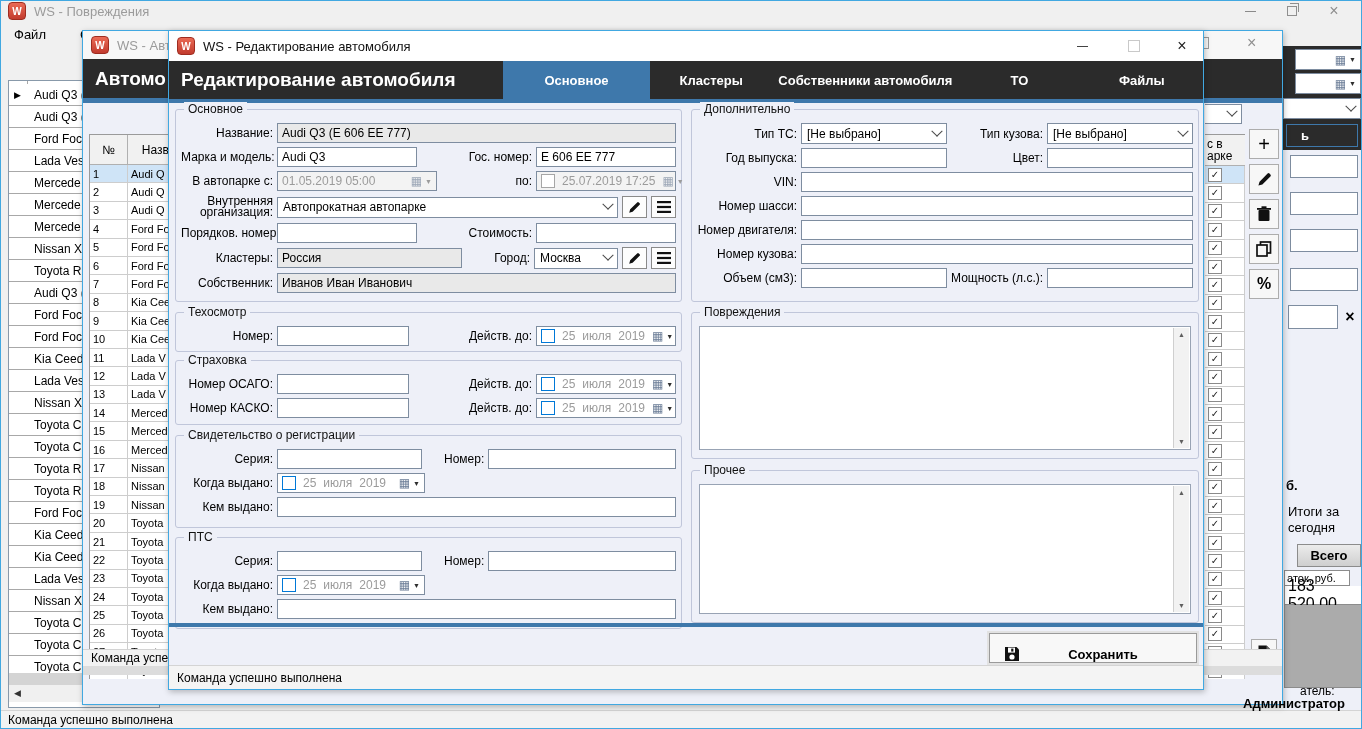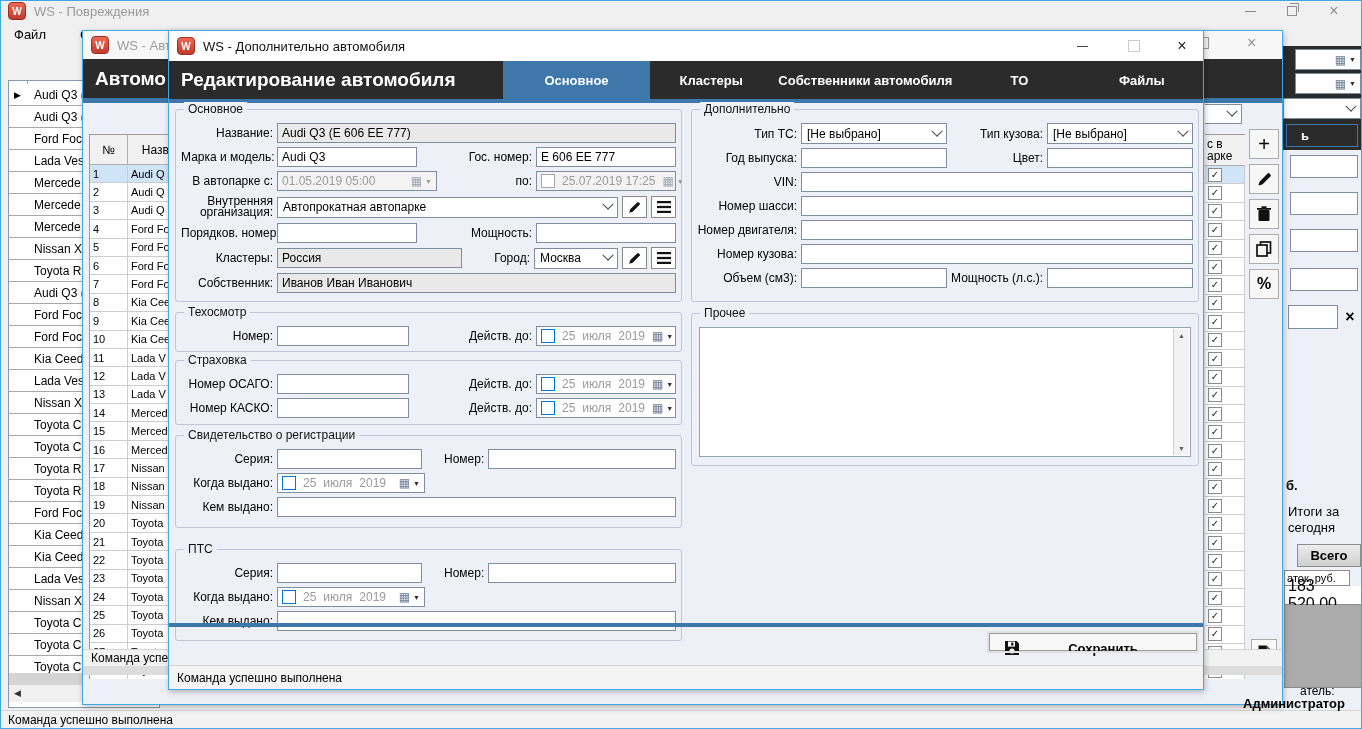--- a/index.html
+++ b/index.html
@@ -76,21 +76,21 @@
        text-align:center;color:#222;font-style:normal}
   .toolbtn{width:30px;height:30px;border:1px solid #adadad;background:#f7f7f7;display:flex;
            align-items:center;justify-content:center;padding:0}
   
   .list-row{height:21px;border-bottom:1px solid #a8a8a8;display:flex;align-items:center;position:relative;
             padding-left:25px;font-size:12px;white-space:nowrap;overflow:hidden;background:#fff}
   .marker{position:absolute;left:5px;font-size:9px;color:#000;font-style:normal}
   
   .statusbar{background:#f2f2f2;border-top:1px solid #d4d4d4;display:flex;align-items:center;font-size:12px;padding:0 8px}
   .savebtn{display:flex;align-items:center;border:1px solid #9a9a9a;outline:2px solid #e2e2e2;background:#f8f8f8;
-           height:18px;font-weight:bold;font-size:13px;padding:12px 10px 0 14px}
+           height:30px;font-weight:bold;font-size:13px;padding:12px 10px 0 14px}
   .savebtn span{flex:1;text-align:center}
   .menu-item{font-size:13px;padding:2px 10px}
 </style>
 </head>
 <body>
 
 <div class="abs titlebar" style="left:0;top:0;width:1362px;height:22px;background:#f0f0f0">
   <span class="appico">W</span>
   <span class="t-title inactive">WS - Повреждения</span>
 </div>
@@ -515,21 +515,21 @@
     <span>Команда успе</span>
   </div>
   <div class="abs" style="left:0;top:635px;width:1199px;height:9px;background:#dcdcdc">
     <div style="position:absolute;left:618px;top:0;width:130px;height:9px;background:#a9a9a9"></div>
   </div>
 </div>
 
 <div class="win" style="left:168px;top:30px;width:1036px;height:660px;z-index:30">
   <div class="titlebar" style="height:30px">
     <span class="appico">W</span>
-    <span class="t-title">WS - Дополнительно автомобиля</span>
+    <span class="t-title">WS - Редактирование автомобиля</span>
   </div>
   <span class="abs winbtn" style="left:898px;top:4px">
       <i class="g-min"></i>
     </span>
   <span class="abs winbtn" style="left:950px;top:4px">
       <i class="g-max"></i>
     </span>
   <span class="abs winbtn g-close" style="left:998px;top:4px">×</span>
 
   <div class="darkhdr" style="height:38px;padding-left:12px">
@@ -594,21 +594,21 @@
           <svg width="14" height="12" viewBox="0 0 14 12">
               <rect y="0" width="14" height="2.2" fill="#111"></rect>
               <rect y="4.9" width="14" height="2.2" fill="#111"></rect>
               <rect y="9.8" width="14" height="2.2" fill="#111"></rect>
             </svg>
         </button>
       </div>
       <div class="frow">
         <span class="lbl" style="width:92px">Порядков. номер:</span>
         <input class="inp" style="width: 140px;">
-        <span class="lbl" style="margin-left:auto">Мощность:</span>
+        <span class="lbl" style="margin-left:auto">Стоимость:</span>
         <input class="inp" style="width: 140px;">
       </div>
       <div class="frow">
         <span class="lbl" style="width:92px">Кластеры:</span>
         <div class="inp ro" style="width:185px">Россия</div>
         <span class="lbl" style="margin-left:auto">Город:</span>
         <div class="combo" style="width:84px">
           <span>Москва</span>
           <span class="chev"></span>
         </div>
@@ -704,21 +704,21 @@
               <i class="icn i-drop">▼</i>
             </span>
         </div>
       </div>
       <div class="frow">
         <span class="lbl" style="width:92px">Кем выдано:</span>
         <input class="inp" style="flex: 1 1 0%;">
       </div>
     </div>
 
-    <div class="grp" style="height:92px;margin-top:21px">
+    <div class="grp" style="height:92px;margin-top:9px">
       <span class="grp-t">ПТС</span>
       <div class="frow">
         <span class="lbl" style="width:92px">Серия:</span>
         <input class="inp" style="width: 145px;">
         <span class="lbl" style="margin-left:18px">Номер:</span>
         <input class="inp" style="flex: 1 1 0%;">
       </div>
       <div class="frow">
         <span class="lbl" style="width:92px">Когда выдано:</span>
         <div class="datectl" style="width:148px">
@@ -777,20 +777,29 @@
         <input class="inp" style="flex: 1 1 0%;">
       </div>
       <div class="frow">
         <span class="lbl" style="width:100px">Объем (см3):</span>
         <input class="inp" style="width: 146px;">
         <span class="lbl" style="margin-left:auto">Мощность (л.с.):</span>
         <input class="inp" style="width: 146px;">
       </div>
     </div>
 
+    <div class="grp" style="height:147px;margin-top:10px">
+      <span class="grp-t">Повреждения</span>
+      <div class="ta" style="height:122px;margin:0 2px">
+        <div class="ta-sb">
+          <i class="sarrow">▲</i>
+          <i class="sarrow">▼</i>
+        </div>
+      </div>
+    </div>
 
     <div class="grp" style="height:153px;margin-top:11px">
       <span class="grp-t">Прочее</span>
       <div class="ta" style="height:128px;margin:0 2px">
         <div class="ta-sb">
           <i class="sarrow">▲</i>
           <i class="sarrow">▼</i>
         </div>
       </div>
     </div>

